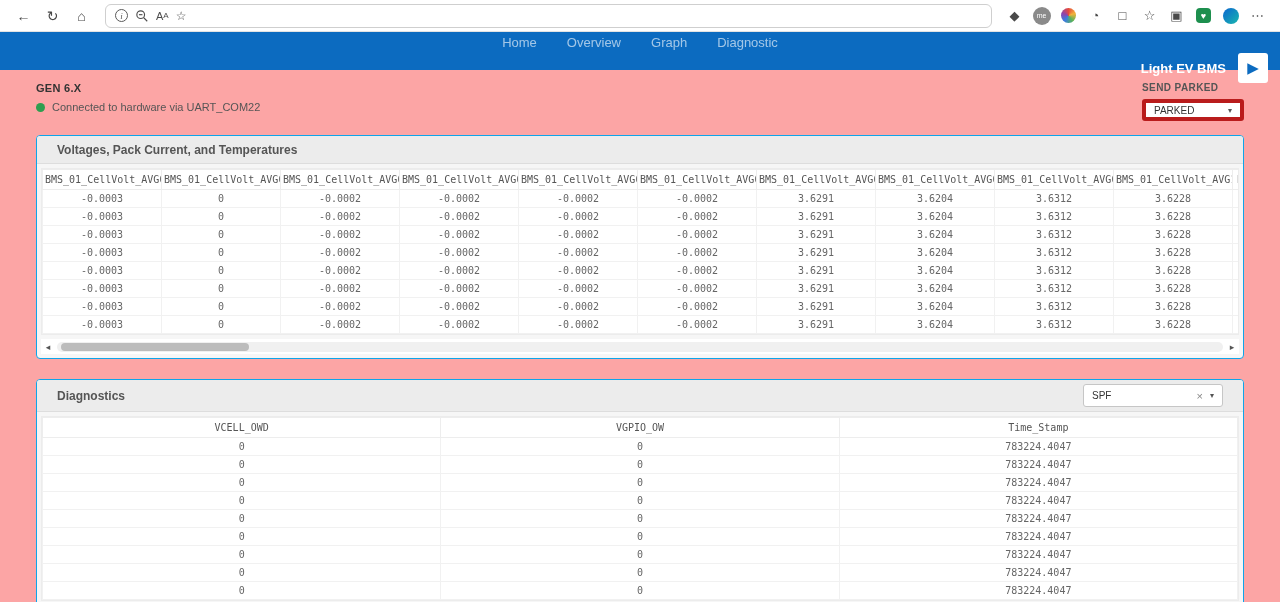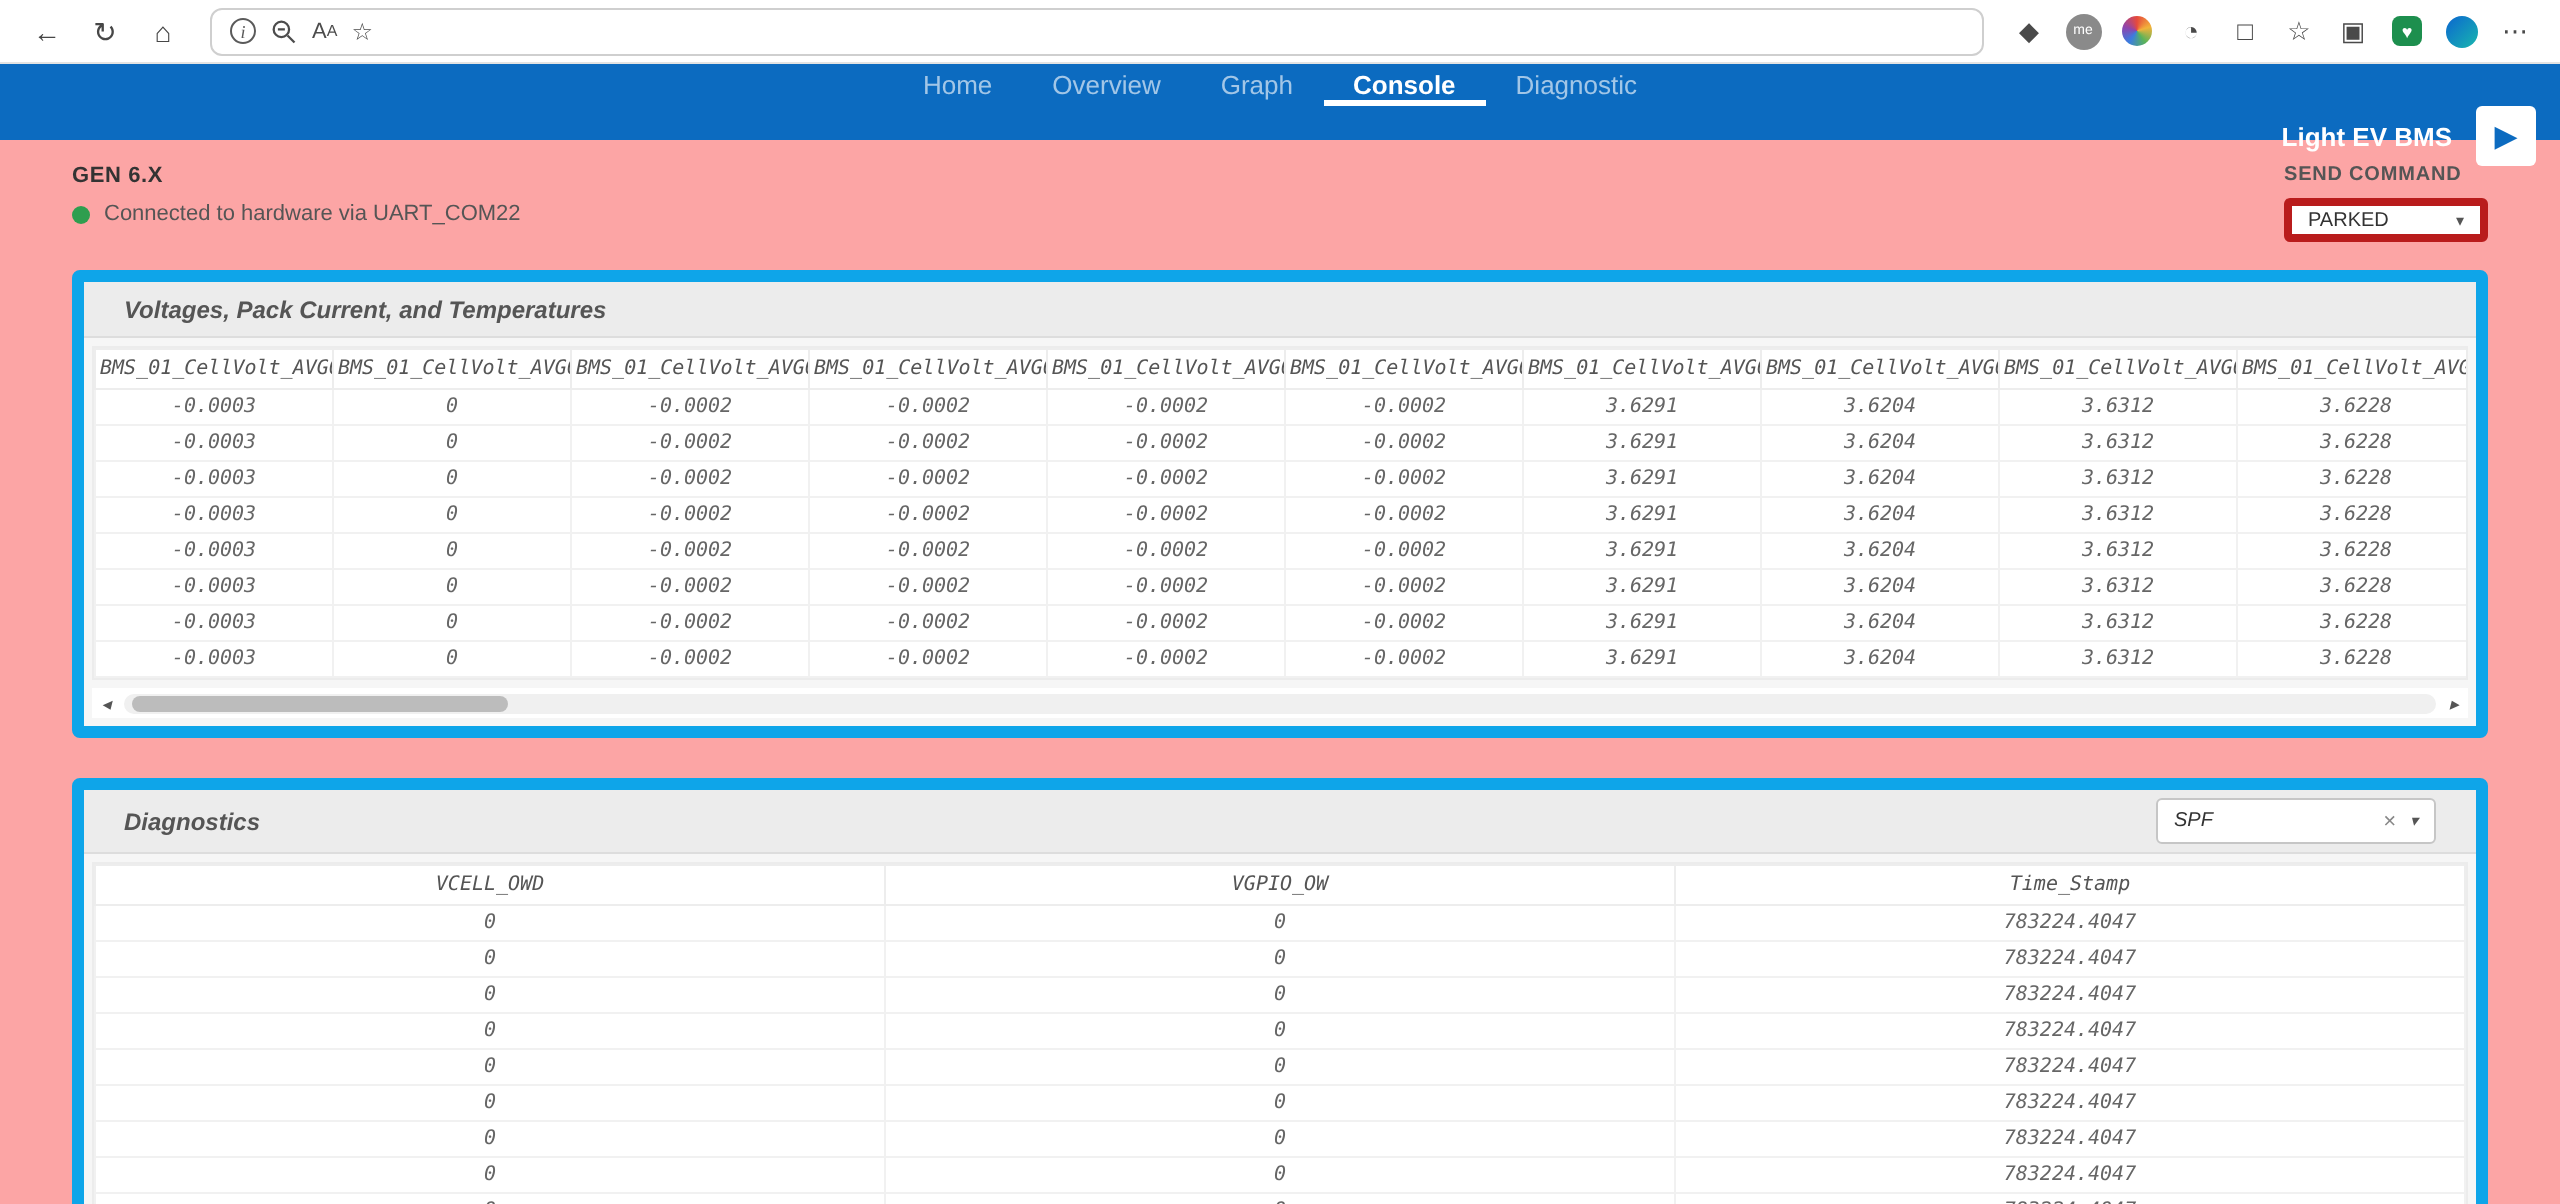--- a/index.html
+++ b/index.html
@@ -52,21 +52,21 @@
   .conn { margin-top: 7px; display: flex; align-items: center; gap: 7px; font-size: 11px; color: #555; }
   .dot { width: 9px; height: 9px; border-radius: 50%; background: #2e9e4f; flex: 0 0 auto; }
   .send-cmd { text-align: left; }
   .send-label { font-size: 10px; color: #555; letter-spacing: 0.4px; font-weight: bold; }
   .select-box { margin-top: 6px; width: 102px; height: 22px; background: #fff; border: 4px solid #b91c1c;
                 border-radius: 3px; display: flex; align-items: center; justify-content: space-between;
                 padding: 0 8px; font-size: 10px; color: #333; cursor: pointer; }
   .caret { font-size: 8px; color: #555; }
 
   
-  .card { border: 6px solid #0ea5e9; border-radius: 4px; background: #f6f6f6; overflow: hidden; font-style: italic; }
+  .card { border: 1px solid #0ea5e9; border-radius: 4px; background: #f6f6f6; overflow: hidden; }
   .card.voltages { margin-top: 14px; }
   .card.diagnostics { margin-top: 20px; }
   .card-header { min-height: 28px; display: flex; align-items: center; padding: 4px 20px;
                  font-size: 12px; font-weight: bold; color: #555; background: #ececec;
                  border-bottom: 1px solid #ddd; }
   .card-header.diag { justify-content: space-between; min-height: 32px; }
   .filter-box { width: 140px; height: 23px; background: #fff; border: 1px solid #c6c6c6; border-radius: 3px;
                 display: flex; align-items: center; padding: 0 8px; font-size: 10px; font-weight: normal;
                 color: #333; cursor: pointer; }
   .filter-value { flex: 1; }
@@ -134,21 +134,20 @@
       <span class="copilot"></span>
     </span>
   <span class="tool-ico">⋯</span>
 </div>
 
 <div class="navbar">
   <div class="nav-tabs">
       <div class="nav-tab">Home</div>
       <div class="nav-tab">Overview</div>
       <div class="nav-tab">Graph</div>
-      <div class="nav-tab active">Console</div>
       <div class="nav-tab">Diagnostic</div>
     </div>
   <div class="nav-right">
     <span class="nav-brand">Light EV BMS</span>
     <button class="play-btn">
         <span>▶</span>
       </button>
   </div>
 </div>
 
@@ -156,21 +155,21 @@
 
   <div class="status-row">
     <div>
       <div class="gen-title">GEN 6.X</div>
       <div class="conn">
         <span class="dot"></span>
         <span>Connected to hardware via UART_COM22</span>
       </div>
     </div>
     <div class="send-cmd">
-      <div class="send-label">SEND COMMAND</div>
+      <div class="send-label">SEND PARKED</div>
       <div class="select-box">
         <span>PARKED</span>
         <span class="caret">▾</span>
       </div>
     </div>
   </div>
 
   <div class="card voltages">
     <div class="card-header">Voltages, Pack Current, and Temperatures</div>
     <div class="table-clip">

